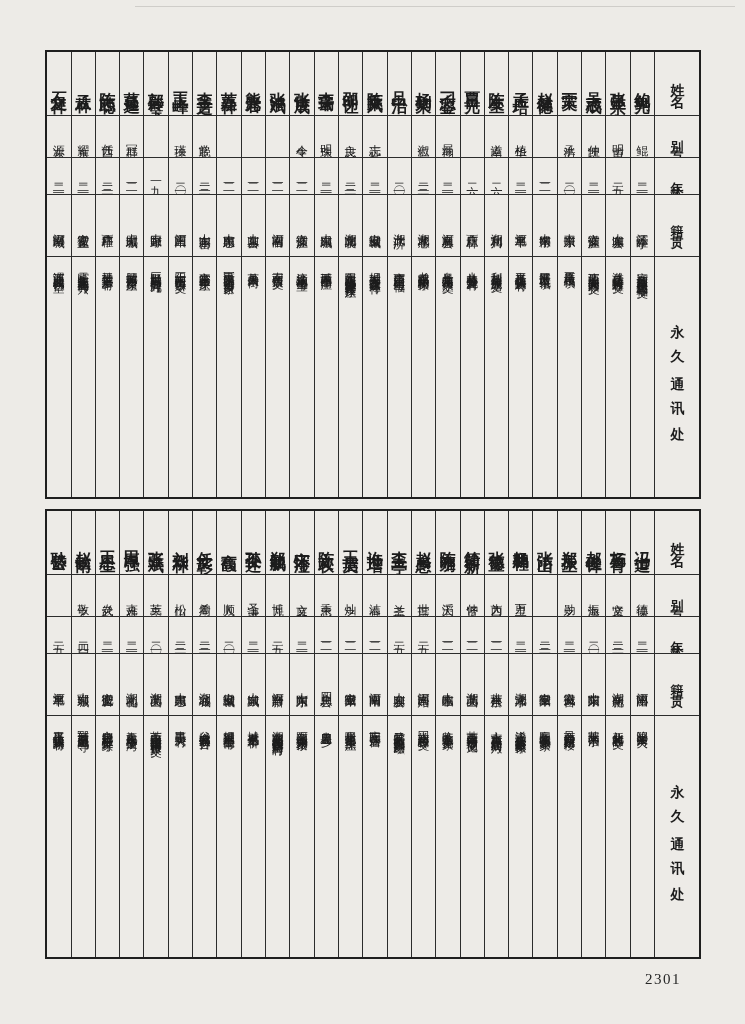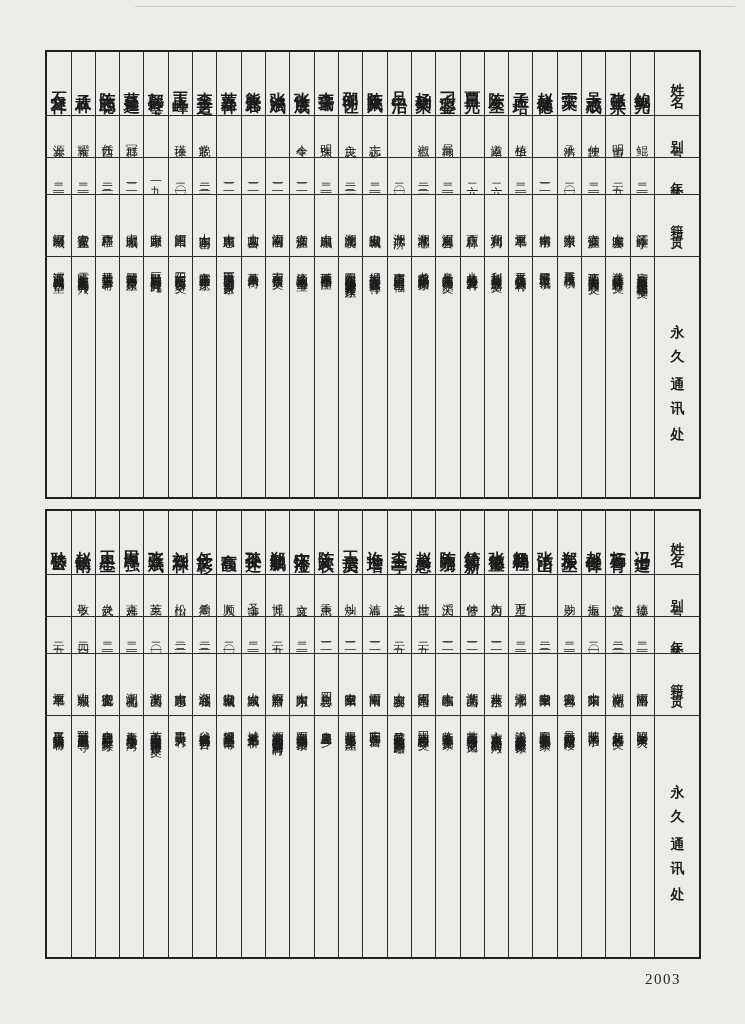--- a/index.html
+++ b/index.html
@@ -1005,14 +1005,14 @@
     <div class="cell c-native">
             <span class="v native-text">河北阜平</span>
           </div>
     <div class="cell c-addr">
             <span class="v addr-text">阜平王快镇魏家峪村</span>
           </div>
   </div>
 </div>
 </div>
 
-  <div class="page-number">2003</div>
+  <div class="page-number">2301</div>
 </div>
 
 </body></html>

